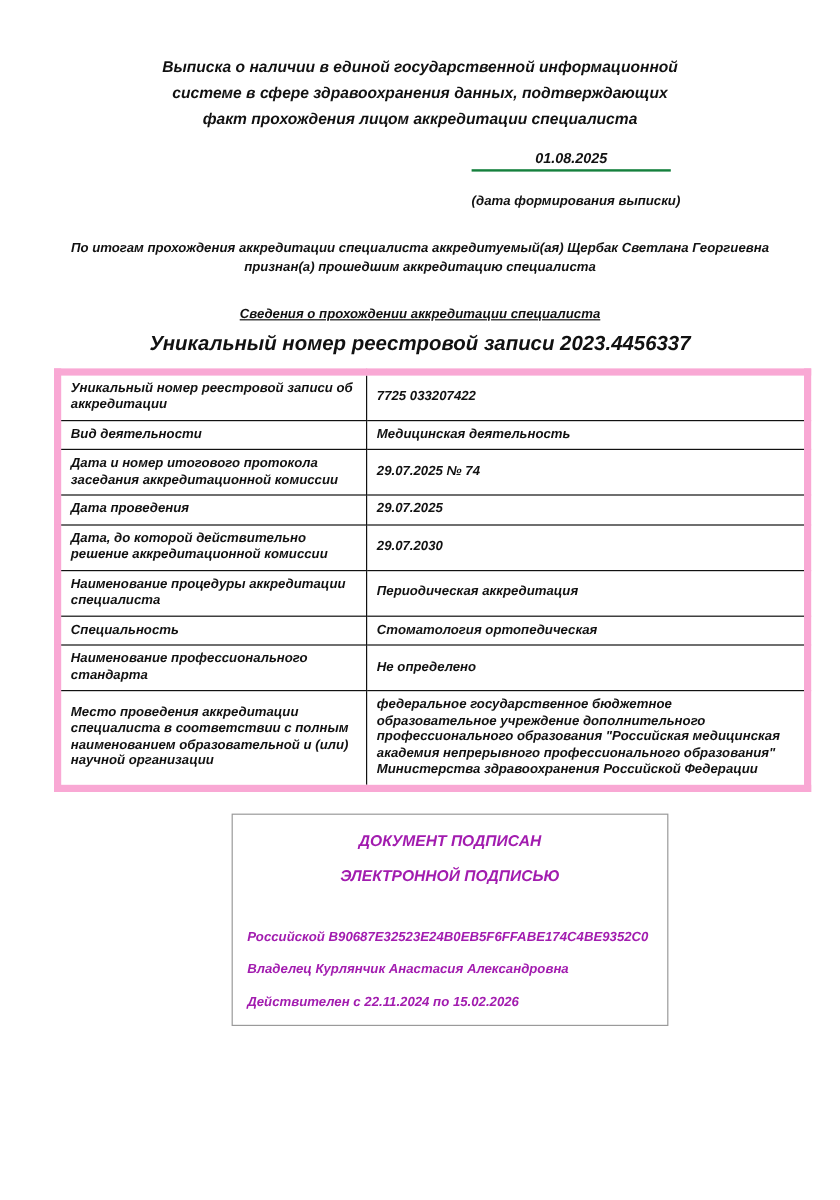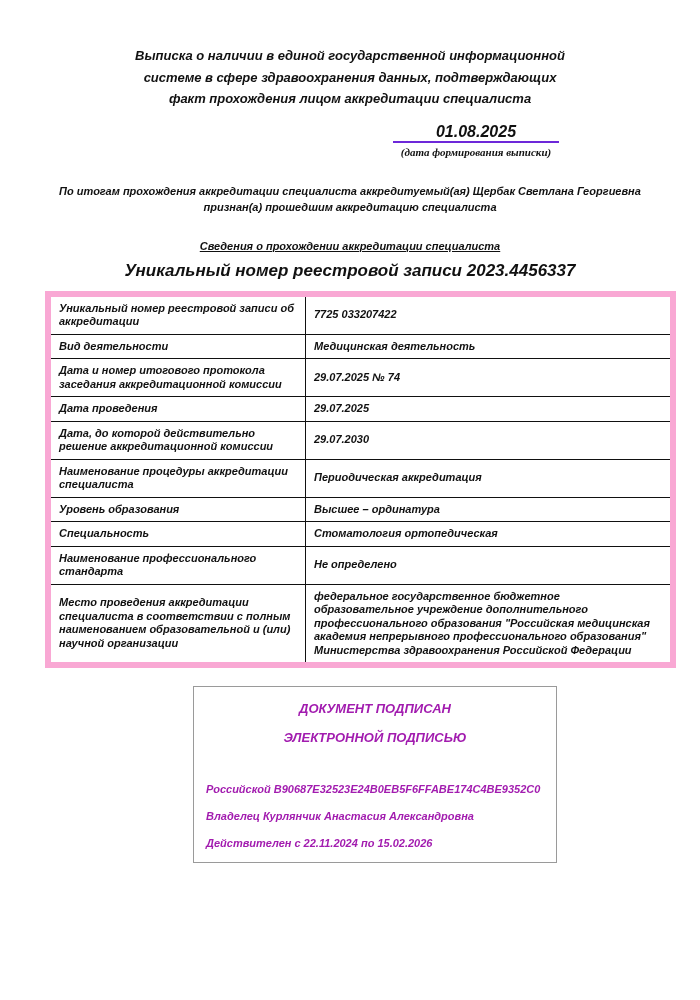--- a/index.html
+++ b/index.html
@@ -27,32 +27,31 @@
     line-height: 21.5px;
   }
   .date-block {
     margin-top: 15px;
     margin-left: 393px;
     width: 166px;
     text-align: center;
   }
   .date-value {
     display: block;
-    font-size: 16px;
+    font-size: 12px;
     padding: 0 2px 2px 2px;
-    border-bottom: 2px solid #6d28d9;
+    border-bottom: 2px solid #15803d;
     line-height: 14px;
   }
   .date-label {
     display: block;
     font-size: 11px;
     line-height: 14px;
-    padding-top: 2px;
+    padding-top: 18px;
     white-space: nowrap;
-    font-family: Liberation Serif, serif;
   }
   .intro {
     margin: 24px auto 0 auto;
     max-width: 614px;
     text-align: center;
     font-size: 11px;
     line-height: 16px;
   }
   .section-heading {
     margin: 24px auto 0 auto;
@@ -146,24 +145,20 @@
       </tr>
       <tr>
         <td class="col-label">Дата, до которой действительно решение аккредитационной комиссии</td>
         <td class="col-value">29.07.2030</td>
       </tr>
       <tr>
         <td class="col-label">Наименование процедуры аккредитации специалиста</td>
         <td class="col-value">Периодическая аккредитация</td>
       </tr>
       <tr>
-        <td class="col-label">Уровень образования</td>
-        <td class="col-value">Высшее – ординатура</td>
-      </tr>
-      <tr>
         <td class="col-label">Специальность</td>
         <td class="col-value">Стоматология ортопедическая</td>
       </tr>
       <tr>
         <td class="col-label">Наименование профессионального стандарта</td>
         <td class="col-value">Не определено</td>
       </tr>
       <tr>
         <td class="col-label">Место проведения аккредитации специалиста в соответствии с полным наименованием образовательной и (или) научной организации</td>
         <td class="col-value">федеральное государственное бюджетное образовательное учреждение дополнительного профессионального образования "Российская медицинская академия непрерывного профессионального образования" Министерства здравоохранения Российской Федерации</td>

